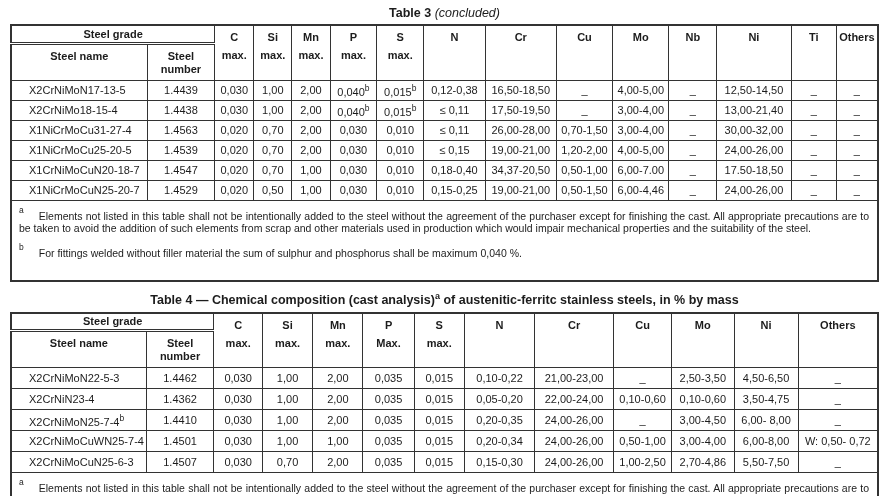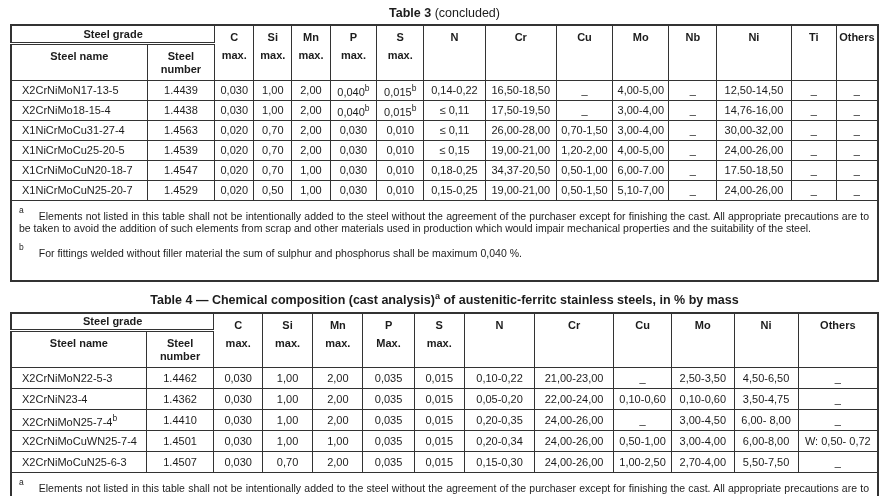--- a/index.html
+++ b/index.html
@@ -4,21 +4,21 @@
 <style>
   * { box-sizing: border-box; }
   html, body { margin:0; padding:0; }
   body {
     width: 889px; height: 496px; background:#ffffff; color:#1c1c1c;
     font-family: "Liberation Sans", "DejaVu Sans", sans-serif;
     overflow: hidden;
   }
   .tbl-title { text-align:center; font-size:12.5px; line-height:15px; margin:6px 0 3px; }
   .tbl-title .bold { font-weight:bold; }
-  .tbl-title .italic { }
+  .tbl-title .italic { font-style:italic; }
   .tbl-title sup { font-weight:bold; font-size:9px; }
   .t4-title { margin:7px 0 4px; }
 
   table {
     border-collapse: collapse; table-layout: fixed;
     width: 869px; margin: 0 10px;
     border: 2px solid #333;
   }
   th, td {
     border: 1px solid #333;
@@ -26,21 +26,21 @@
     padding: 1px 2px; overflow: hidden; white-space: nowrap;
   }
   th { font-weight: bold; }
   .h-grade { height:18px; border-bottom: 3px double #333; }
   .h-sub { vertical-align: top; padding-top:5px; height:37px; line-height:13px; white-space: normal; }
   .h-el { vertical-align: top; padding:0; }
   .h-el .sym  { padding-top:4px; height:18px; line-height:14px; }
   .h-el .hmax { padding-top:5px; line-height:13px; }
   .t3 tbody td { height:20px; }
   .t4 tbody td { height:21px; }
-  .name-cell { text-align:left; padding-left:10px; }
+  .name-cell { text-align:left; padding-left:17px; }
   td sup, .fnote sup { font-size:8.5px; }
   td sup { vertical-align: super; }
 
   .fn-cell { text-align:left; vertical-align:top; padding:5px 8px 20px 7px; white-space:normal; }
   .fnote { font-size:10.5px; line-height:13px; text-align:justify; margin:0 0 8px 0; }
   .fnote.last { margin-bottom:0; }
   .fnote sup { position:relative; top:-2px; margin-right:15px; }
 </style>
 </head>
 <body>
@@ -131,21 +131,21 @@
   </thead>
   <tbody id="t3-body">
       <tr>
         <td class="name-cell">X2CrNiMoN17-13-5</td>
         <td>1.4439</td>
         <td>0,030</td>
         <td>1,00</td>
         <td>2,00</td>
         <td>0,040<sup>b</sup></td>
         <td>0,015<sup>b</sup></td>
-        <td>0,14-0,22</td>
+        <td>0,12-0,38</td>
         <td>16,50-18,50</td>
         <td>_</td>
         <td>4,00-5,00</td>
         <td>_</td>
         <td>12,50-14,50</td>
         <td>_</td>
         <td>_</td>
       </tr>
       <tr>
         <td class="name-cell">X2CrNiMo18-15-4</td>
@@ -153,21 +153,21 @@
         <td>0,030</td>
         <td>1,00</td>
         <td>2,00</td>
         <td>0,040<sup>b</sup></td>
         <td>0,015<sup>b</sup></td>
         <td>≤ 0,11</td>
         <td>17,50-19,50</td>
         <td>_</td>
         <td>3,00-4,00</td>
         <td>_</td>
-        <td>14,76-16,00</td>
+        <td>13,00-21,40</td>
         <td>_</td>
         <td>_</td>
       </tr>
       <tr>
         <td class="name-cell">X1NiCrMoCu31-27-4</td>
         <td>1.4563</td>
         <td>0,020</td>
         <td>0,70</td>
         <td>2,00</td>
         <td>0,030</td>
@@ -199,41 +199,41 @@
         <td>_</td>
       </tr>
       <tr>
         <td class="name-cell">X1CrNiMoCuN20-18-7</td>
         <td>1.4547</td>
         <td>0,020</td>
         <td>0,70</td>
         <td>1,00</td>
         <td>0,030</td>
         <td>0,010</td>
-        <td>0,18-0,25</td>
+        <td>0,18-0,40</td>
         <td>34,37-20,50</td>
         <td>0,50-1,00</td>
         <td>6,00-7.00</td>
         <td>_</td>
         <td>17.50-18,50</td>
         <td>_</td>
         <td>_</td>
       </tr>
       <tr>
         <td class="name-cell">X1NiCrMoCuN25-20-7</td>
         <td>1.4529</td>
         <td>0,020</td>
         <td>0,50</td>
         <td>1,00</td>
         <td>0,030</td>
         <td>0,010</td>
         <td>0,15-0,25</td>
         <td>19,00-21,00</td>
         <td>0,50-1,50</td>
-        <td>5,10-7,00</td>
+        <td>6,00-4,46</td>
         <td>_</td>
         <td>24,00-26,00</td>
         <td>_</td>
         <td>_</td>
       </tr>
     </tbody>
   <tfoot>
     <tr>
       <td class="fn-cell" colspan="15">
         <div class="fnote"><sup>a</sup><span>Elements not listed in this table shall not be intentionally added to the steel without the agreement of the purchaser except for finishing the cast. All appropriate precautions are to be taken to avoid the addition of such elements from scrap and other materials used in production which would impair mechanical properties and the suitability of the steel.</span></div>
@@ -382,21 +382,21 @@
         <td class="name-cell">X2CrNiMoCuN25-6-3</td>
         <td>1.4507</td>
         <td>0,030</td>
         <td>0,70</td>
         <td>2,00</td>
         <td>0,035</td>
         <td>0,015</td>
         <td>0,15-0,30</td>
         <td>24,00-26,00</td>
         <td>1,00-2,50</td>
-        <td>2,70-4,00</td>
+        <td>2,70-4,86</td>
         <td>5,50-7,50</td>
         <td>_</td>
       </tr>
     </tbody>
   <tfoot>
     <tr>
       <td class="fn-cell" colspan="13">
         <div class="fnote"><sup>a</sup><span>Elements not listed in this table shall not be intentionally added to the steel without the agreement of the purchaser except for finishing the cast. All appropriate precautions are to be taken to avoid the addition of such elements from scrap and other materials used in production which would impair mechanical properties and the suitability of the steel.</span></div>
 
       </td>

